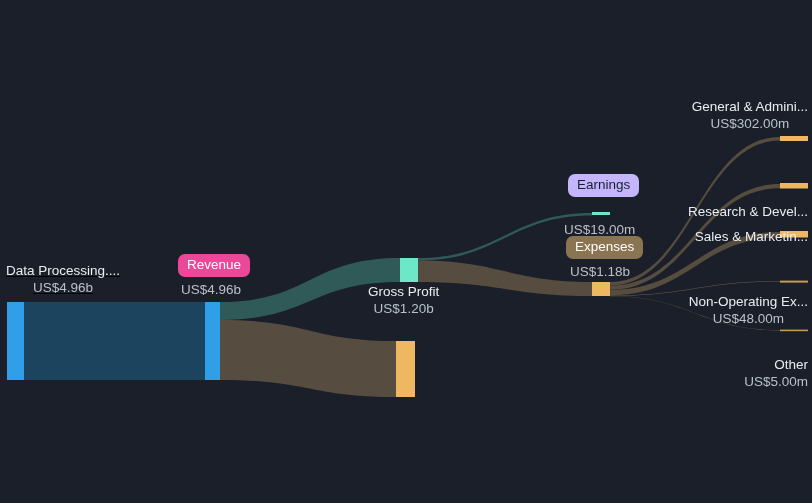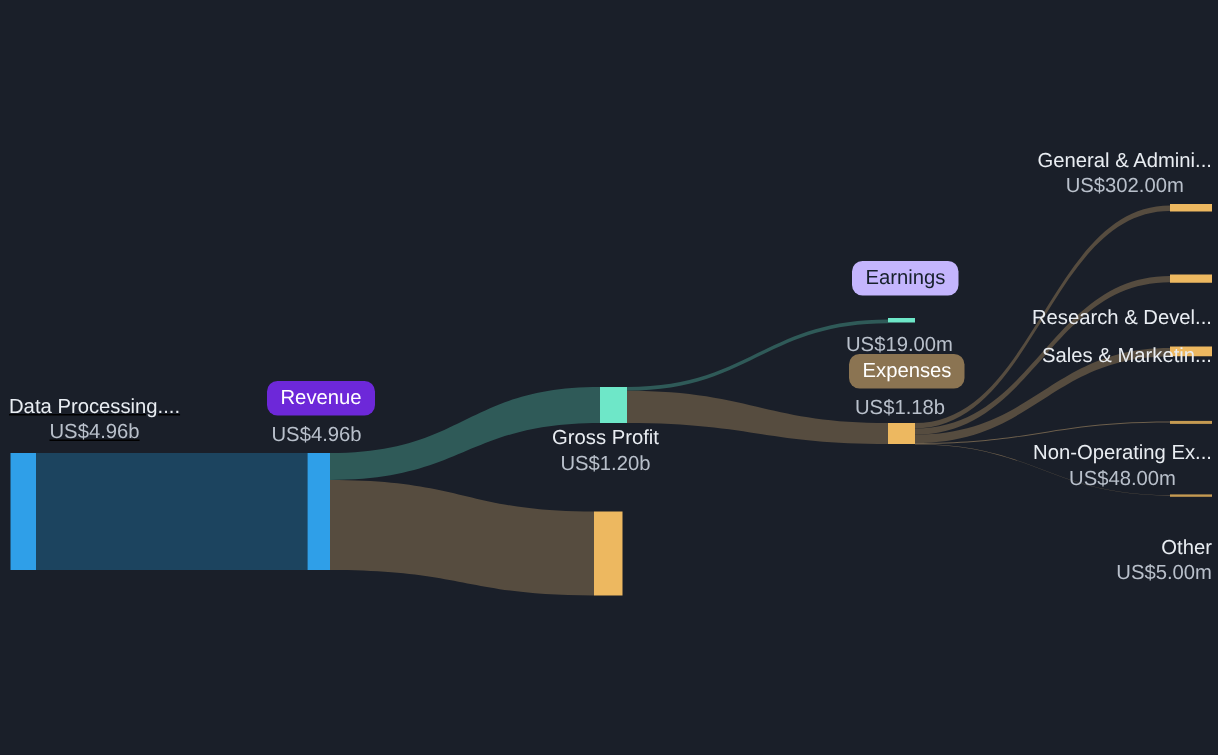--- a/index.html
+++ b/index.html
@@ -138,21 +138,21 @@
     <rect x="780" y="280.6" width="28" height="2" fill="#c59a52"></rect>
 
     <rect x="780" y="329.6" width="28" height="1.6" fill="#c59a52"></rect>
   </svg>
 
   <div class="lbl left" style="left:6px; top:263px;text-decoration:underline;">
     <span class="name">Data Processing....</span>
     <span class="val">US$4.96b</span>
   </div>
 
-  <div class="badge" style="left:178px; top:254px; background:#6d28d9;">Revenue</div>
+  <div class="badge" style="left:178px; top:254px; background:#ec4899;">Revenue</div>
   <div class="badge-val" style="left:181px; top:282px;">US$4.96b</div>
 
   <div class="lbl left" style="left:368px; top:245px;margin-top:39px;">
     <span class="name">Gross Profit</span>
     <span class="val">US$1.20b</span>
   </div>
 
 
   <div class="badge dark-text" style="left:568px; top:174px; background:#c4b5fd;">Earnings</div>
   <div class="badge-val" style="left:564px; top:202px;margin-top:20px;">US$19.00m</div>

